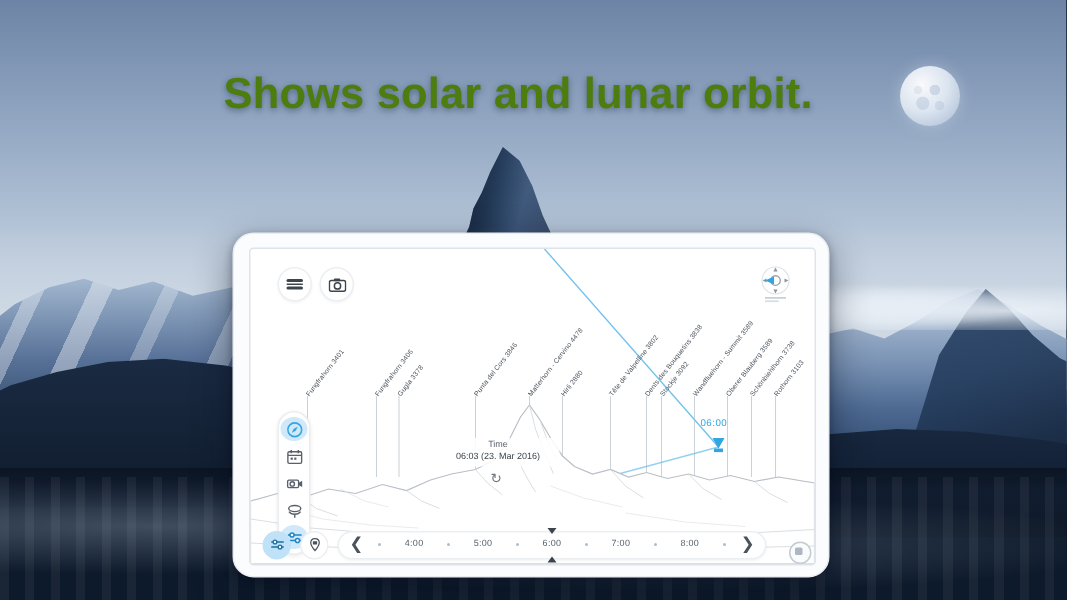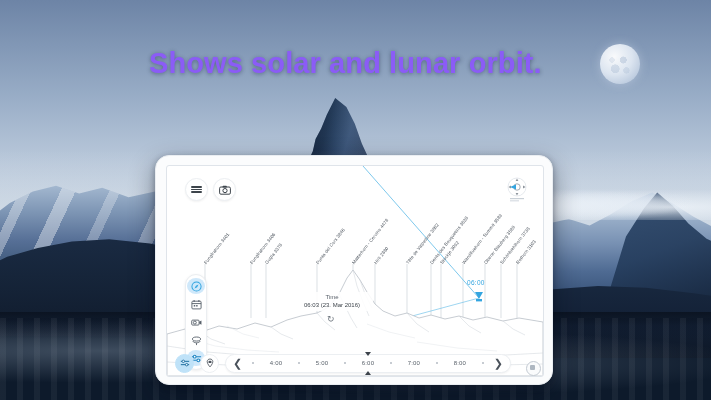--- a/index.html
+++ b/index.html
@@ -96,21 +96,21 @@
       radial-gradient(ellipse at 62% 55%,rgba(180,200,224,.22) 0%,rgba(180,200,224,0) 50%);
   }
   .shoreline{
     position:absolute;left:0;top:312px;width:711px;height:14px;
     background:linear-gradient(180deg,#0b1422 0%,#0f1a2b 60%,rgba(15,26,43,0) 100%);
   }
 
   
   .headline{
     position:absolute;left:149px;top:47px;
-    font-size:29px;font-weight:600;color:#8b5cf6;letter-spacing:.1px;
+    font-size:29px;font-weight:600;color:#4d7c0f;letter-spacing:.1px;
     text-shadow:0 1px 4px rgba(20,35,60,.45);
     white-space:nowrap;
   }
   .moon{
     position:absolute;left:600px;top:44px;width:40px;height:40px;border-radius:50%;
     background:
       radial-gradient(circle at 36% 32%,rgba(255,255,255,.95) 0%,rgba(226,234,244,.92) 48%,rgba(196,210,228,.85) 78%,rgba(170,188,212,.7) 100%);
     box-shadow:0 0 10px rgba(225,235,248,.35);
   }
   .moon::after{

